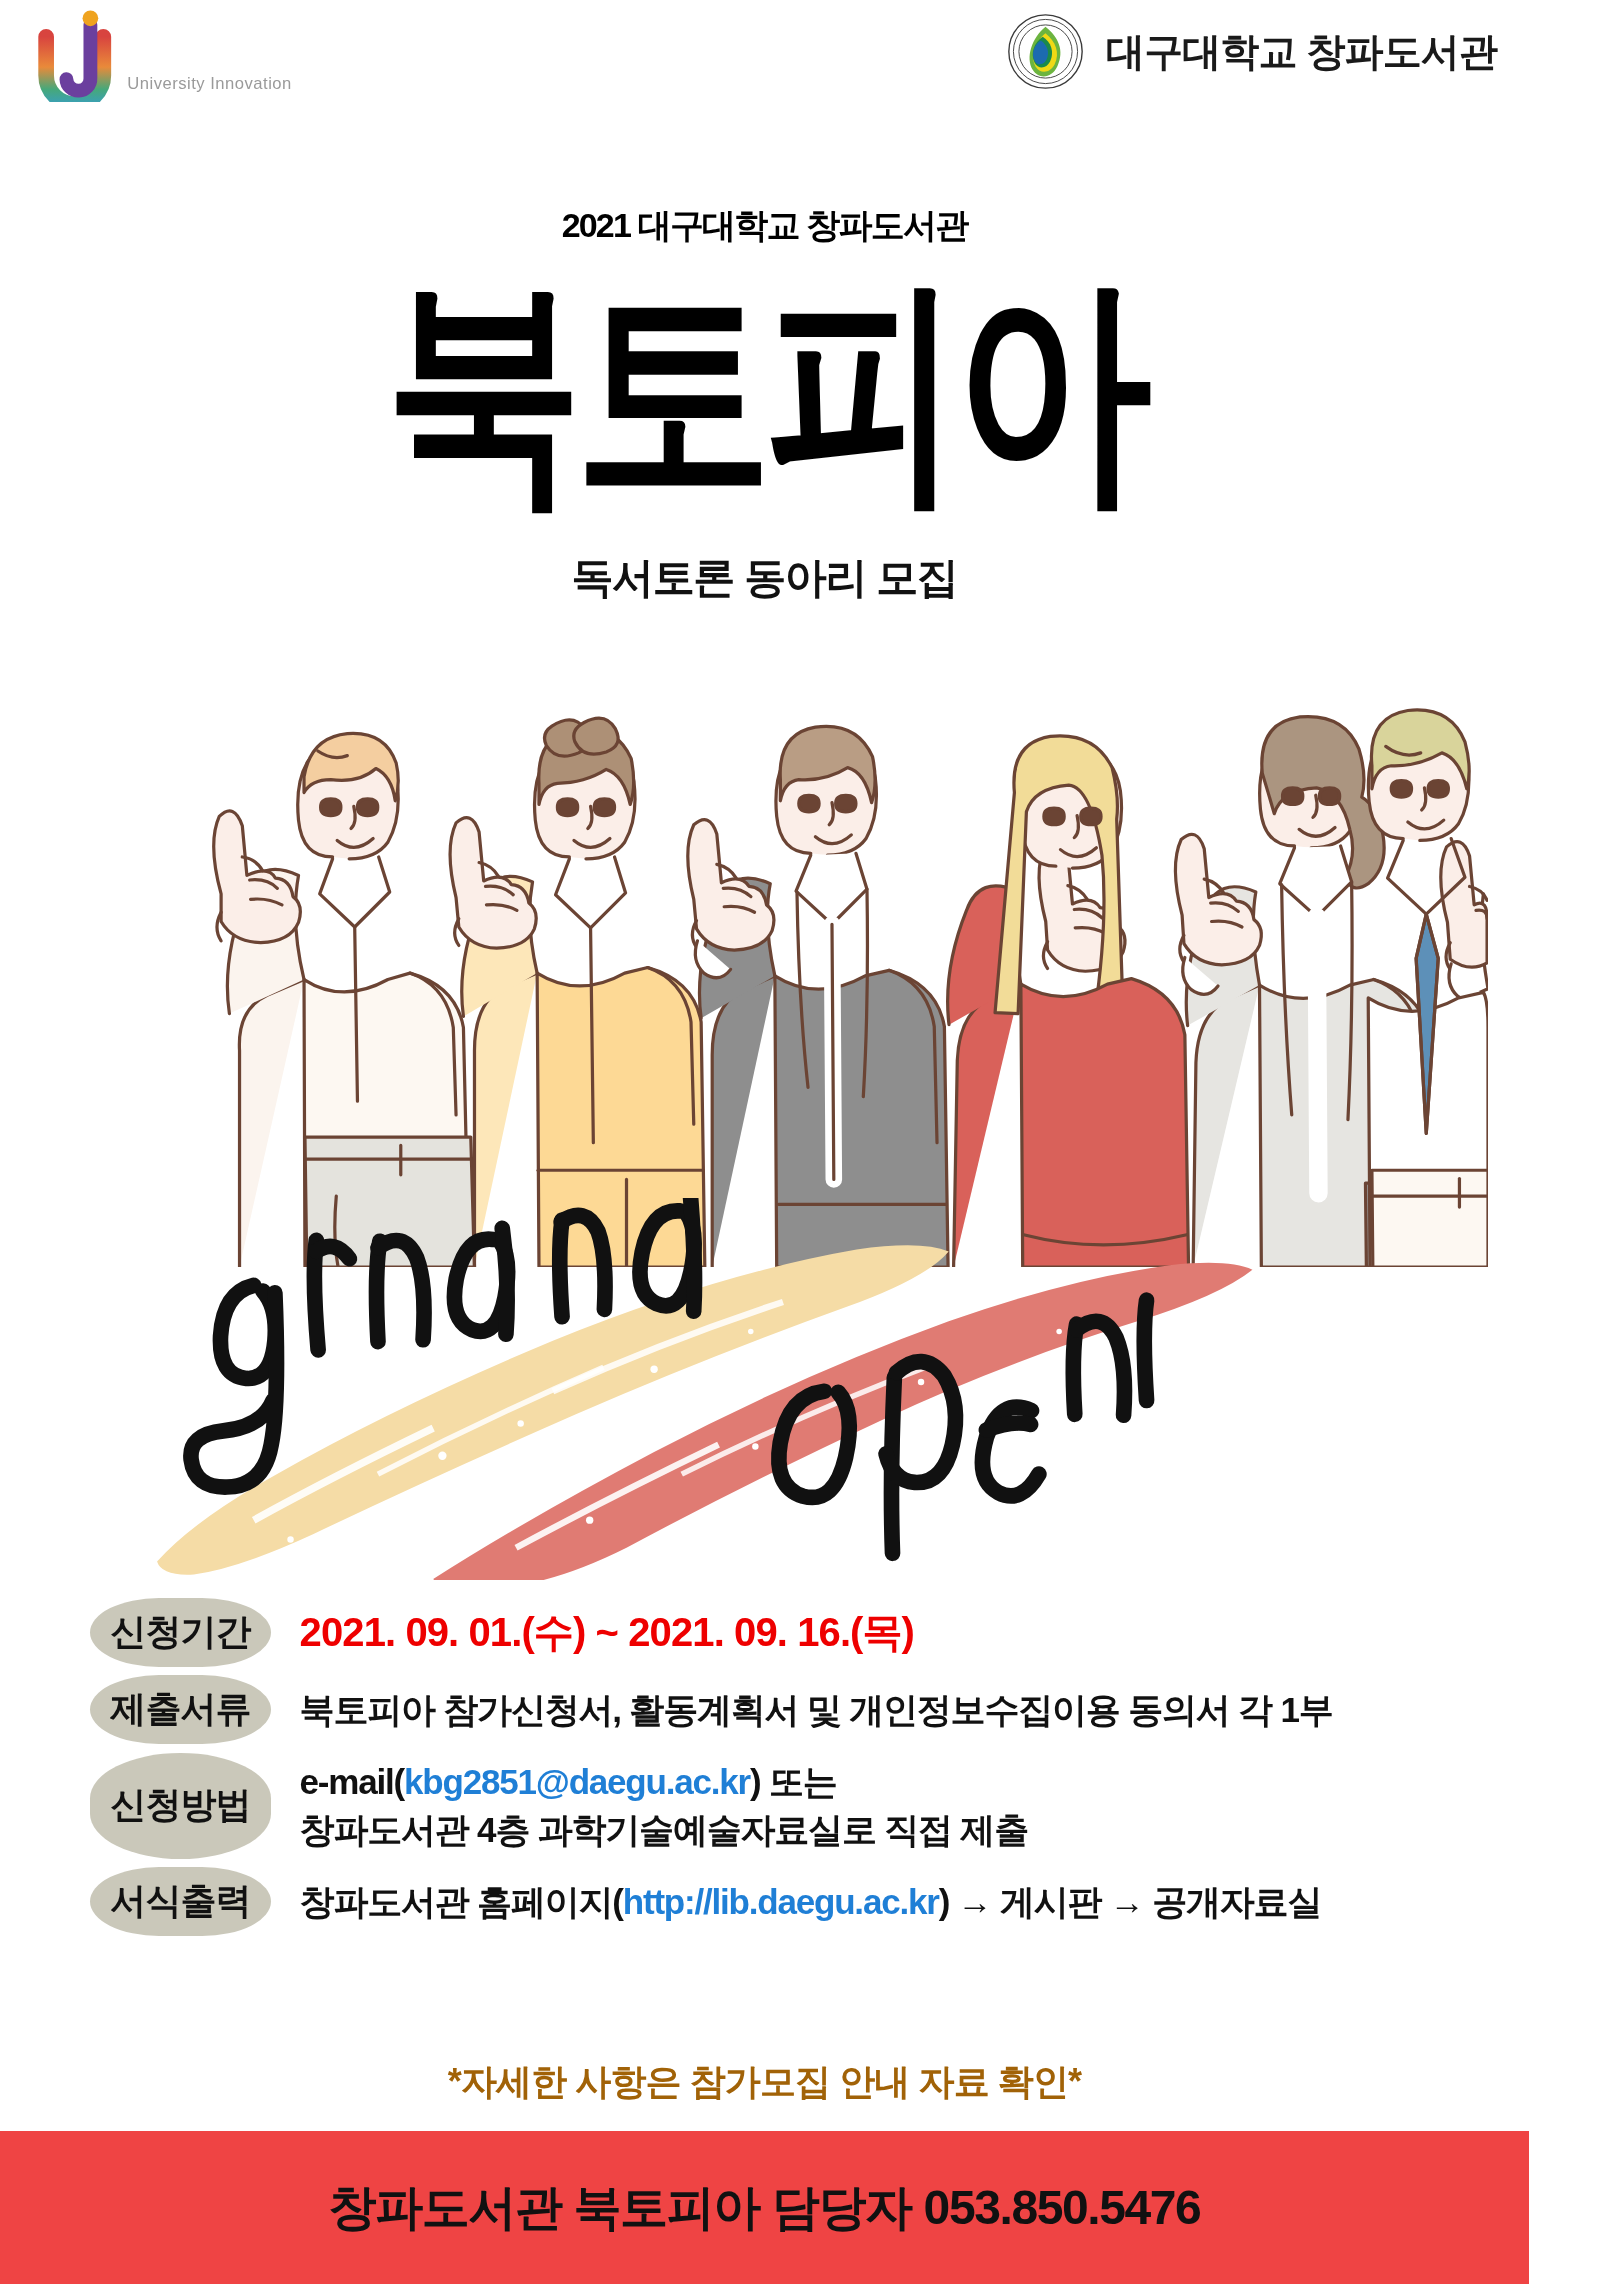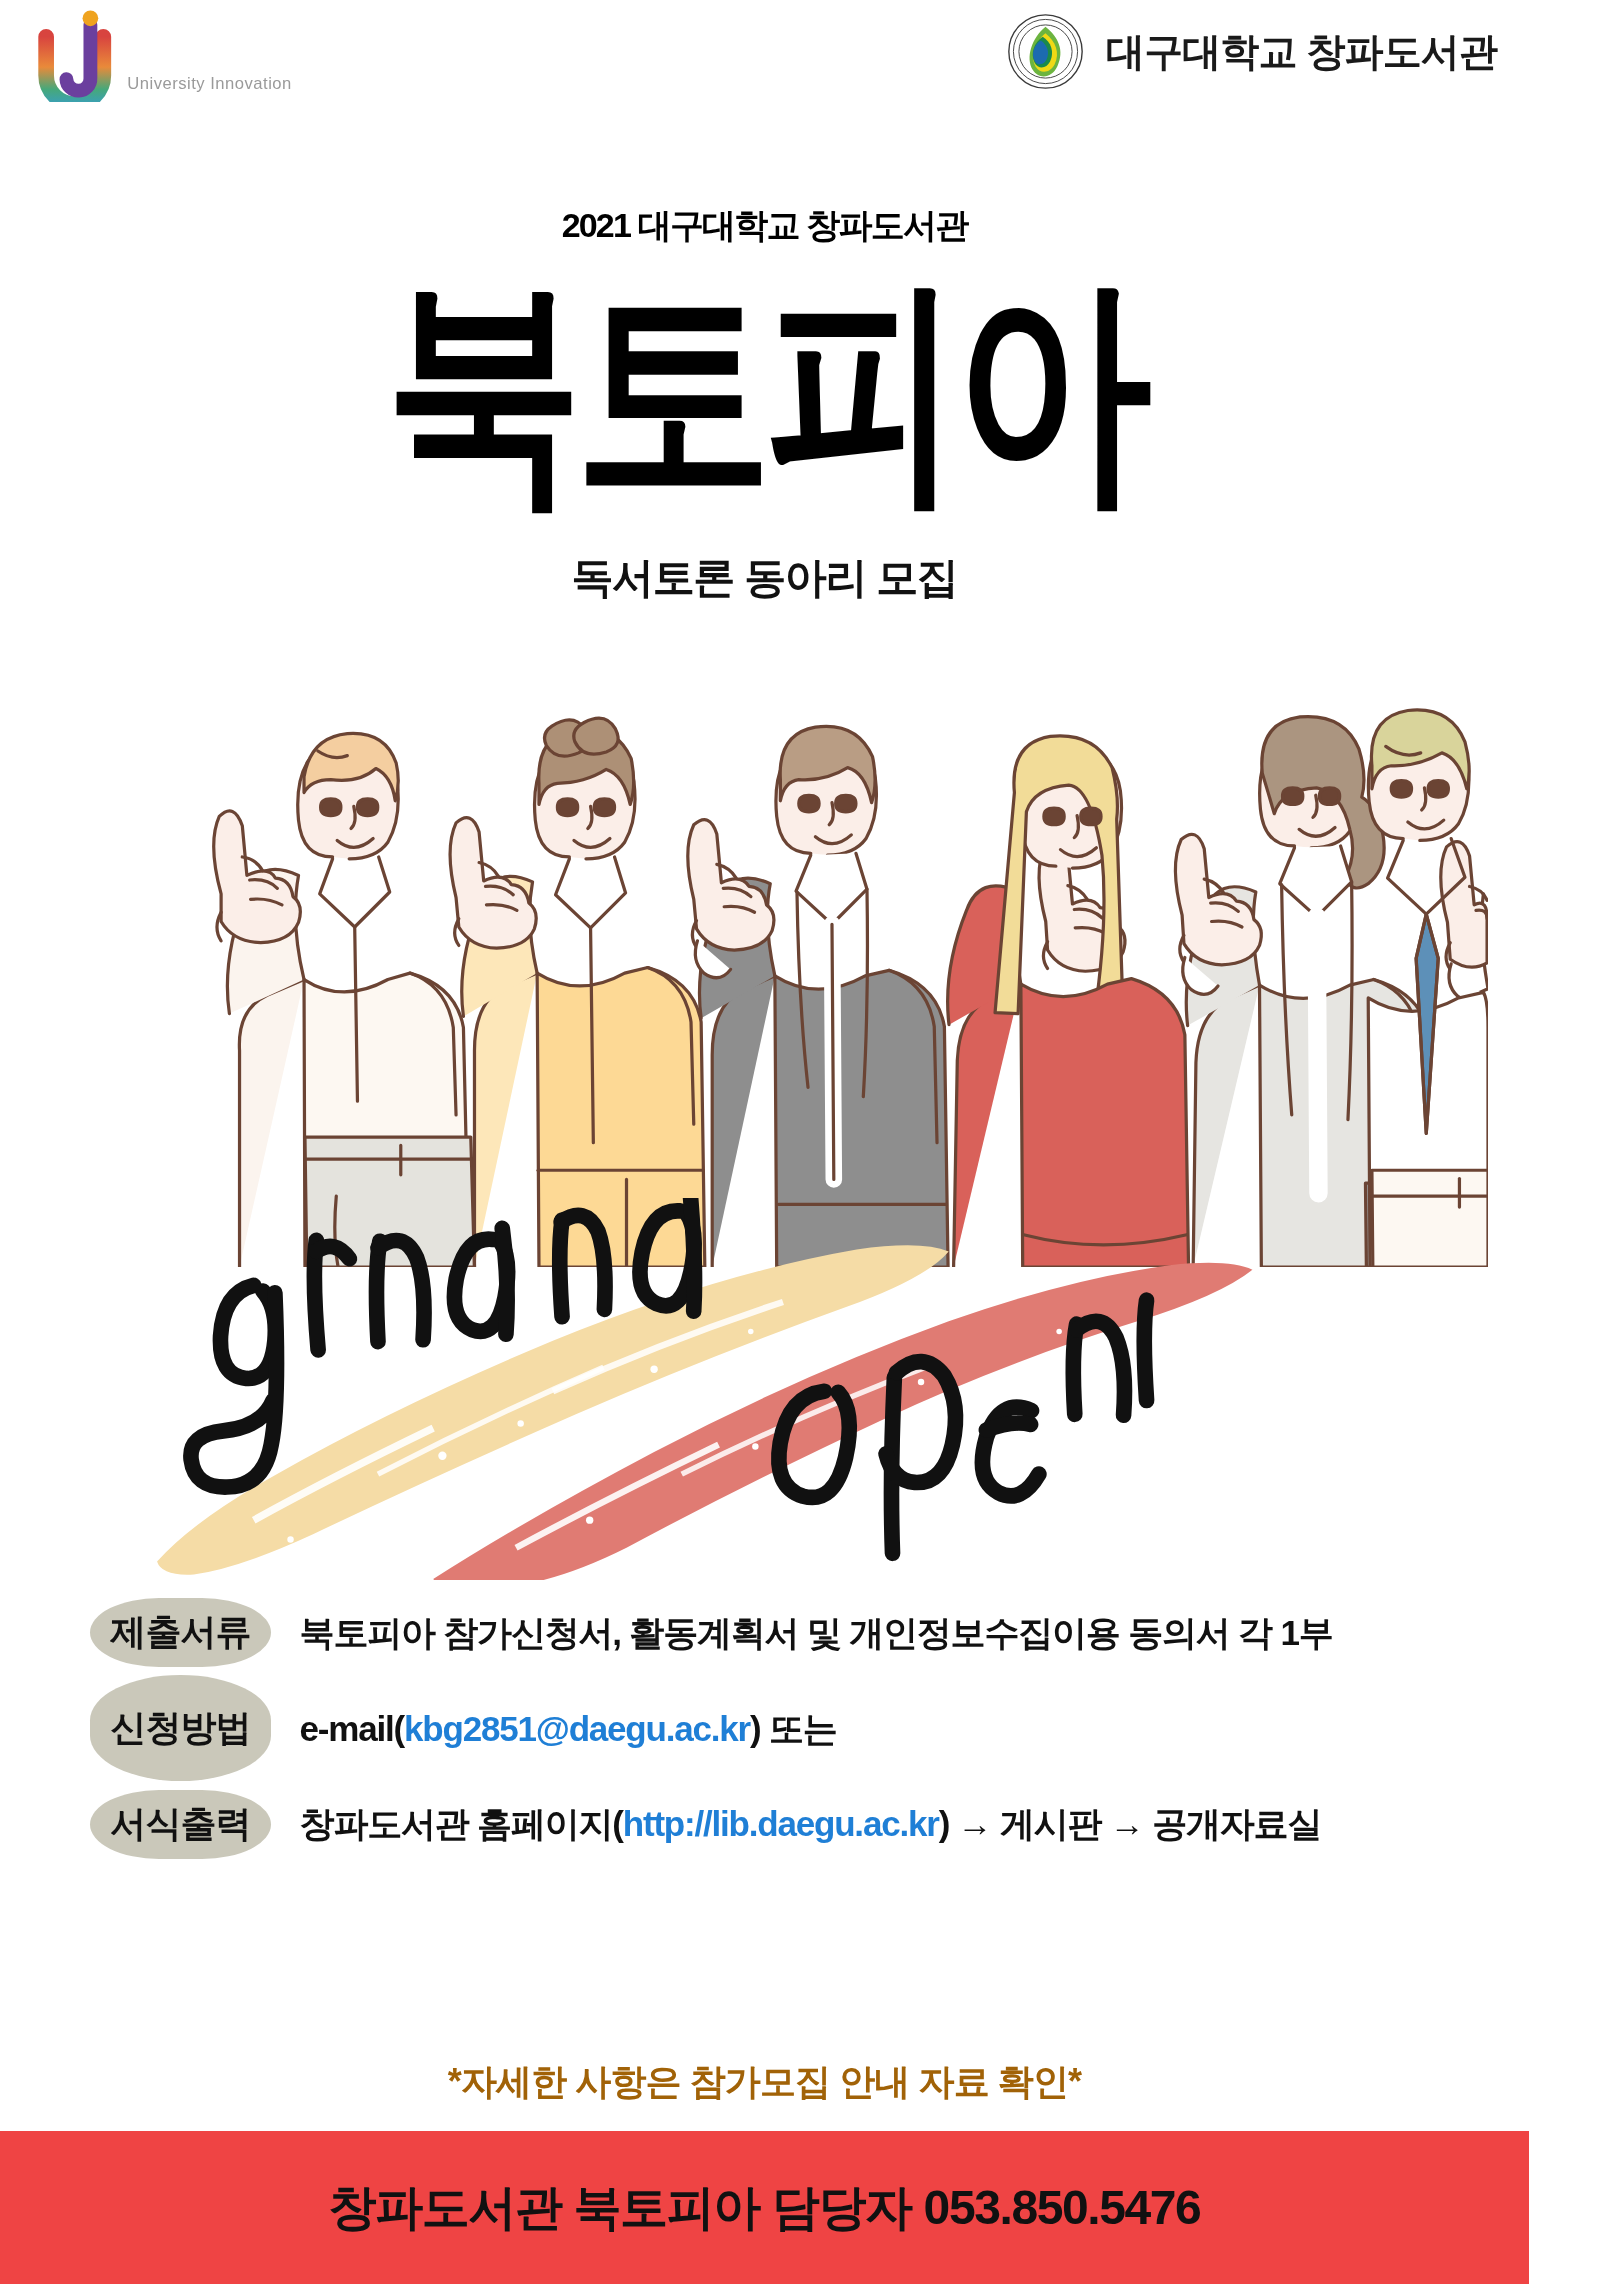--- a/index.html
+++ b/index.html
@@ -397,32 +397,39 @@
         <path d="M1842 504 q58 -22 96 -12"></path>
         <path d="M2034 470 q-8 -132 4 -196"></path>
         <path d="M2038 286 q56 -44 86 18 q24 58 16 168"></path>
         <path d="M2190 440 q-10 -150 0 -218"></path>
       </g>
     </svg>
   </div>
 
   <div class="info">
 
+    <div class="row r1">
+      <div class="pill">신청기간</div>
+      <div class="val">
+        <div>2021. 09. 01.(수) ~ 2021. 09. 16.(목)</div>
+      </div>
+    </div>
 
     <div class="row r2">
       <div class="pill">제출서류</div>
       <div class="val">
         <div>북토피아 참가신청서, 활동계획서 및 개인정보수집이용 동의서 각 1부</div>
       </div>
     </div>
 
     <div class="row r3">
       <div class="pill">신청방법</div>
       <div class="val">
         <div><span>e-mail(</span><span class="link">kbg2851@daegu.ac.kr</span><span>) 또는</span></div>
+        <div>창파도서관 4층 과학기술예술자료실로 직접 제출</div>
       </div>
     </div>
 
     <div class="row r4">
       <div class="pill">서식출력</div>
       <div class="val">
         <div><span>창파도서관 홈페이지(</span><span class="link">http://lib.daegu.ac.kr</span><span>) → 게시판 → 공개자료실</span></div>
       </div>
     </div>
 

